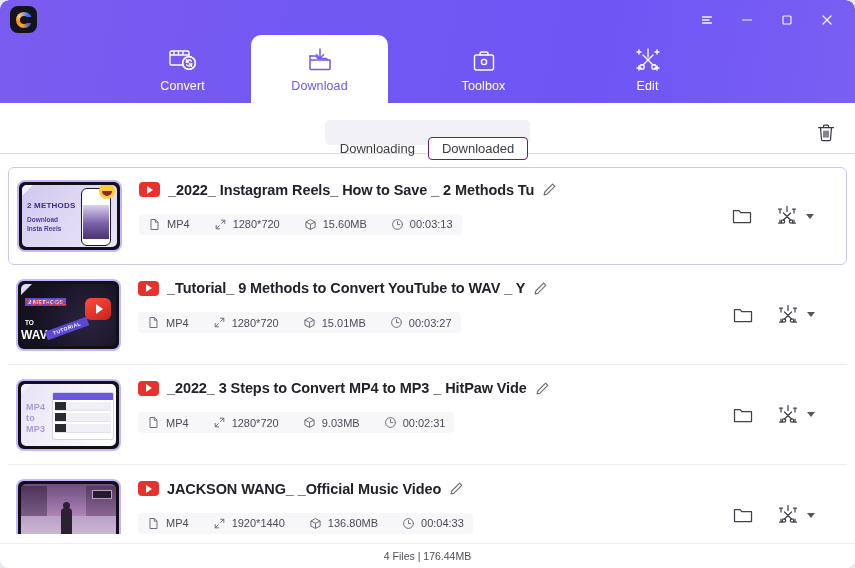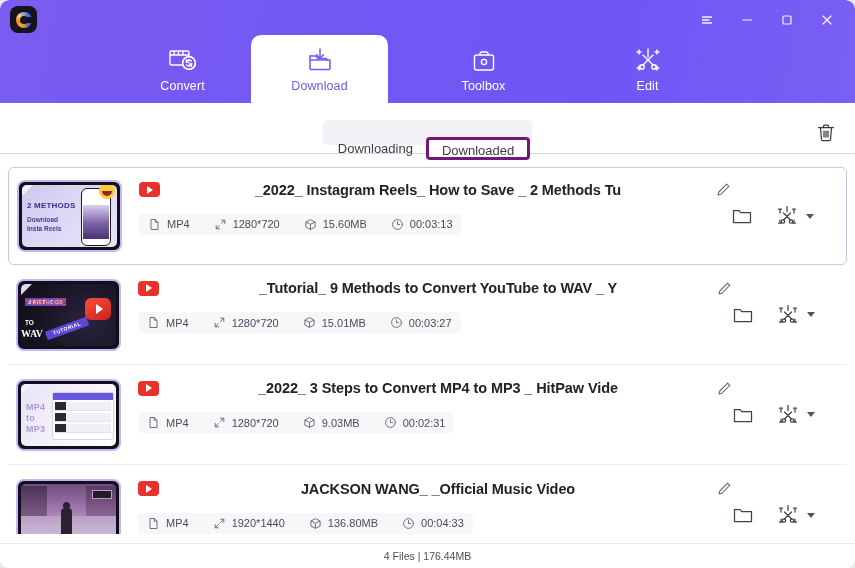--- a/index.html
+++ b/index.html
@@ -128,21 +128,21 @@
     color: #3c3c47;
     padding: 0 13px;
     height: 21px;
     line-height: 21px;
     border-radius: 4px;
     white-space: nowrap;
     margin-top: 32px;
   }
   .seg-btn.active {
     background: #ffffff;
-    border: 3px solid #701a75;
+    border: 1px solid #701a75;
     height: 23px; line-height: 21px;
   }
   .trash {
     position: absolute;
     right: 18px; top: 50%;
     transform: translateY(-50%);
     width: 22px; height: 22px;
     color: #3a3a45;
   }
 
@@ -188,21 +188,21 @@
   .t1 .phone .pic { position:absolute; left:1px; right:1px; top:16px; bottom:6px; background:linear-gradient(180deg,#d9d2ee 0%, #7a5fa8 55%, #4b3470 100%); }
   .t1 .emoji { position:absolute; right:2px; top:-2px; width:16px; height:16px; border-radius:50%; background:#ffc93c; }
   .t1 .emoji::after{ content:""; position:absolute; left:3px; top:8px; width:10px; height:5px; border-radius:0 0 6px 6px; background:#8a2b2b; }
   .t1 .corner { position:absolute; left:0; top:0; width:0; height:0; border-left:11px solid #f2eefb; border-bottom:11px solid transparent; }
 
   
   .t2 .inner { background: radial-gradient(circle at 70% 60%, #2a2340 0%, #15121f 70%); }
   .t2 .tag { position:absolute; left:4px; top:14px; background:#5b49d6; color:#fff; font-size:6px; font-weight:bold; padding:1px 3px; }
   .t2 .yt { position:absolute; left:4px; top:13px; font-size:8.5px; font-weight:bold; color:#e8453c; }
   .t2 .to { position:absolute; left:4px; top:35px; font-size:6.5px; font-weight:bold; color:#fff; }
-  .t2 .wav { position:absolute; left:0; top:44px; font-size:10px; font-weight:bold; color:#fff;font-family:Liberation Serif, serif; }
+  .t2 .wav { position:absolute; left:0; top:44px; font-size:12px; font-weight:bold; color:#fff; }
   .t2 .badge { position:absolute; right:5px; top:14px; width:26px; height:22px; border-radius:6px; background:linear-gradient(150deg,#ff4b3e,#c9231a); display:flex; align-items:center; justify-content:center; }
   .t2 .badge::after { content:""; border-left:7px solid #fff; border-top:5px solid transparent; border-bottom:5px solid transparent; margin-left:2px;}
   .t2 .ribbon { position:absolute; left:24px; top:40px; width:44px; height:9px; background:#5b49d6; transform:rotate(-20deg); color:#fff; font-size:5px; font-weight:bold; text-align:center; line-height:9px; letter-spacing:.5px;}
   .t2 .corner { position:absolute; left:0; top:0; width:0; height:0; border-left:11px solid #ded8f2; border-bottom:11px solid transparent; }
 
   
   .t3 .inner { background: linear-gradient(120deg,#e7e2f6 0%, #f2eff9 40%, #ffffff 100%); }
   .t3 .txt { position:absolute; left:5px; top:18px; font-size:9px; font-weight:bold; color:#a99ad6; line-height:11px; letter-spacing:.3px;}
   .t3 .win { position:absolute; right:2px; top:8px; width:62px; height:48px; background:#fff; border:1px solid #d6d2e6; border-radius:2px; overflow:hidden;}
   .t3 .win .bar { height:7px; background:#6a57e0; }
@@ -213,21 +213,21 @@
   
   .t4 .inner { background: linear-gradient(180deg,#6d4f7d 0%, #9a72a8 35%, #c9a4c8 75%, #b58bb8 100%); }
   .t4 .street { position:absolute; left:0; right:0; bottom:0; height:30px; background:linear-gradient(180deg,#b9a0c6,#d8c4da); }
   .t4 .bldgL { position:absolute; left:0; top:2px; width:26px; bottom:18px; background:linear-gradient(180deg,#4e3358,#8d6b97); }
   .t4 .bldgR { position:absolute; right:0; top:2px; width:30px; bottom:16px; background:linear-gradient(180deg,#5a3a63,#a07aab); }
   .t4 .person { position:absolute; left:40px; bottom:6px; width:11px; height:32px; background:#2a2230; border-radius:4px 4px 2px 2px; }
   .t4 .person::after { content:""; position:absolute; left:2px; top:-6px; width:7px; height:7px; border-radius:50%; background:#2a2230; }
   .t4 .sign { position:absolute; right:4px; top:6px; width:20px; height:9px; background:#241c2b; border:1px solid #b89fc4; }
 
   .info { flex: 1 1 auto; padding-left: 17px; min-width: 0; }
-  .title-line { display: flex; align-items: center; gap: 8px; margin-top: -16px; justify-content: space-between; }
+  .title-line { display: flex; align-items: center; gap: 8px; margin-top: -16px; }
   .yt-badge {
     width: 21px; height: 15px; border-radius: 4px; background: #e8312a;
     display: flex; align-items: center; justify-content: center; flex: 0 0 21px;
   }
   .yt-badge::after { content:""; border-left: 6px solid #fff; border-top: 4px solid transparent; border-bottom: 4px solid transparent; margin-left:1px; }
   .title {
     font-size: 14.5px; color: #22222a; font-weight: 600;
     white-space: nowrap; overflow: hidden; text-overflow: clip;
     letter-spacing: -.1px;
   }

